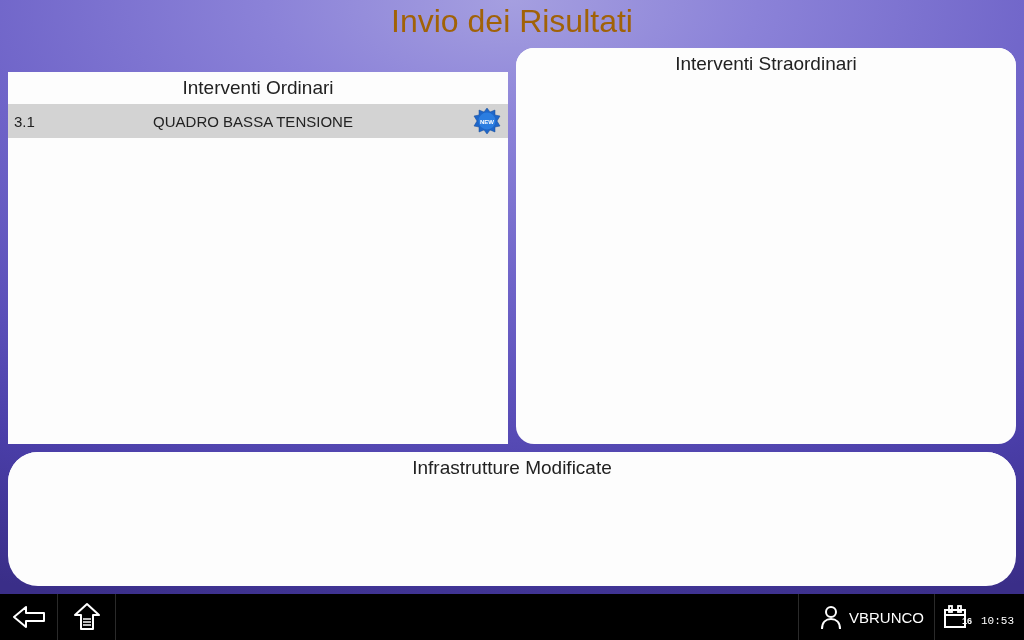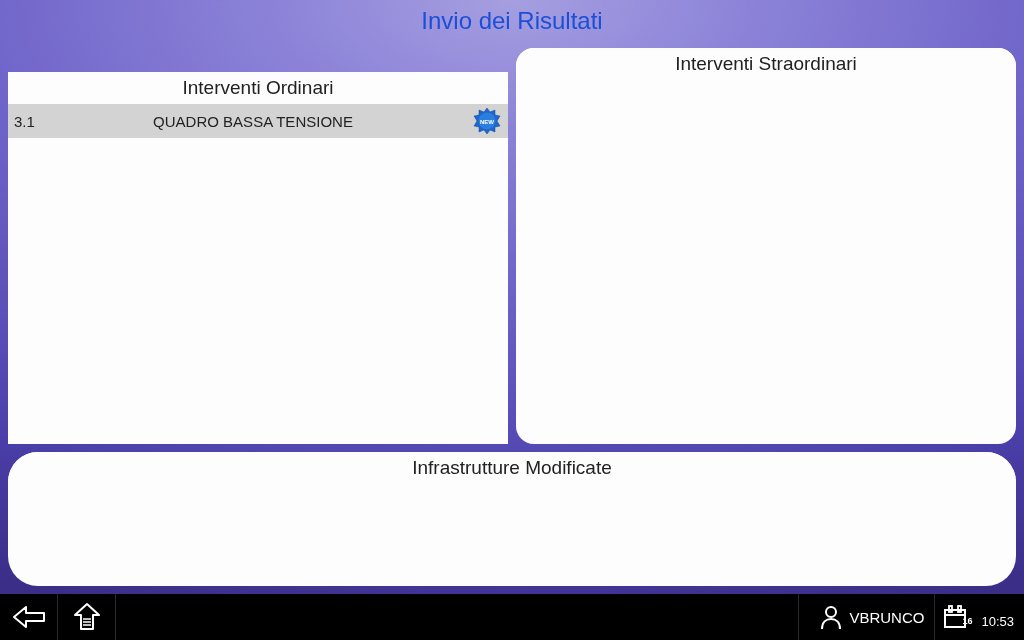--- a/index.html
+++ b/index.html
@@ -7,22 +7,22 @@
   body {
     background: radial-gradient(ellipse 120% 100% at 50% 0%, #a59fe0 0%, #8b82d8 20%, #6e63c8 45%, #5a4eb8 65%, #4a3ea8 80%, #3a2e88 100%);
     display: flex;
     flex-direction: column;
   }
   .header {
     height: 42px;
     display: flex;
     align-items: center;
     justify-content: center;
-    color: #1d4ed8;
-    font-size: 24px;
+    color: #a16207;
+    font-size: 32px;
     font-weight: 300;
   }
   .main {
     flex: 1;
     display: flex;
     flex-direction: column;
     padding: 6px 8px 8px 8px;
     gap: 8px;
   }
   .top-row {
@@ -104,21 +104,22 @@
     position: absolute;
     font-size: 9px;
     font-weight: 700;
     color: #fff;
     top: 22px;
     margin-left: 24px;
   }
   .footer .clock {
     display: flex; align-items: center; justify-content: center;
     padding: 8px 10px 0 6px;
-    font-size: 13px;
+    font-size: 11px;
+    font-family: Liberation Mono, monospace;
   }
   svg { display: block; }
 </style>
 </head>
 <body>
 
 <div class="header">
   <span>Invio dei Risultati</span>
 </div>
 

